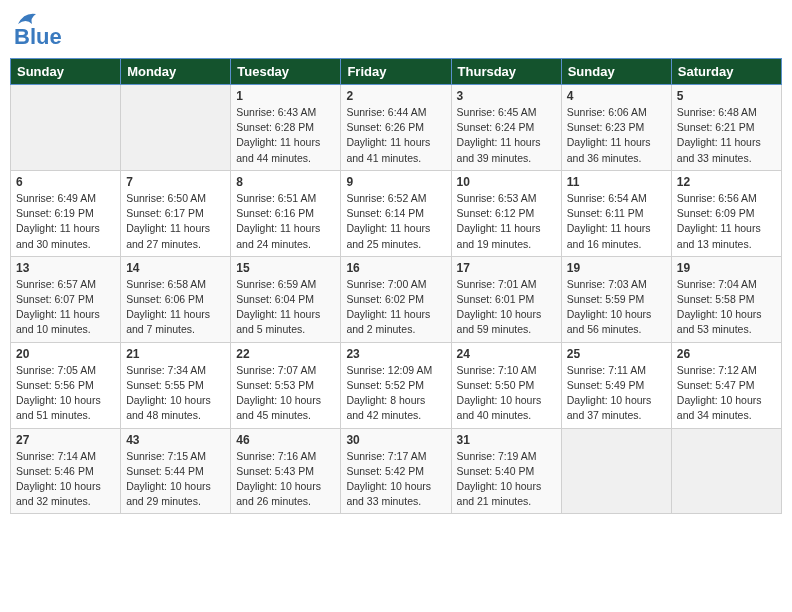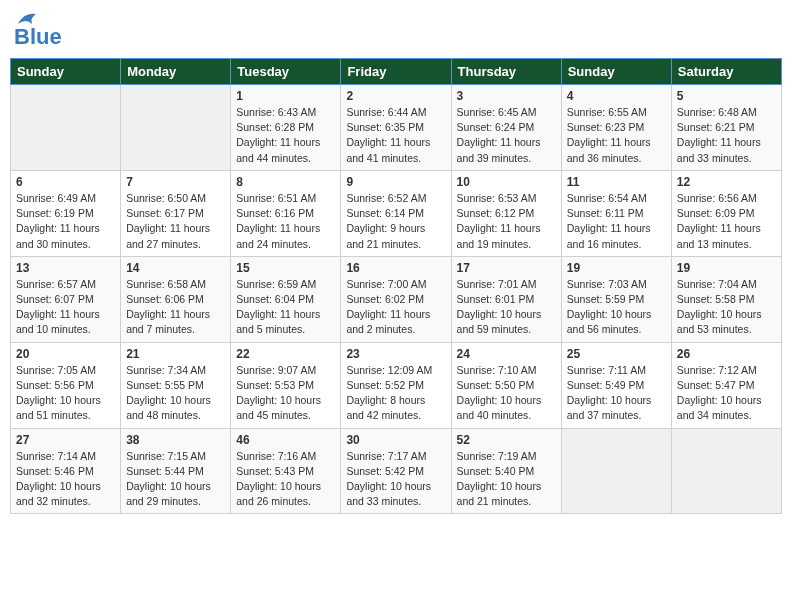--- a/index.html
+++ b/index.html
@@ -115,36 +115,36 @@
         <div class="day-info">
           <span>Sunrise: 6:43 AM</span><br>
           <span>Sunset: 6:28 PM</span><br>
           <span>Daylight: 11 hours and 44 minutes.</span>
         </div>
       </td>
         <td>
         <span class="day-num">2</span>
         <div class="day-info">
           <span>Sunrise: 6:44 AM</span><br>
-          <span>Sunset: 6:35 PM</span><br>
+          <span>Sunset: 6:26 PM</span><br>
           <span>Daylight: 11 hours and 41 minutes.</span>
         </div>
       </td>
         <td>
         <span class="day-num">3</span>
         <div class="day-info">
           <span>Sunrise: 6:45 AM</span><br>
           <span>Sunset: 6:24 PM</span><br>
           <span>Daylight: 11 hours and 39 minutes.</span>
         </div>
       </td>
         <td>
         <span class="day-num">4</span>
         <div class="day-info">
-          <span>Sunrise: 6:55 AM</span><br>
+          <span>Sunrise: 6:06 AM</span><br>
           <span>Sunset: 6:23 PM</span><br>
           <span>Daylight: 11 hours and 36 minutes.</span>
         </div>
       </td>
         <td>
         <span class="day-num">5</span>
         <div class="day-info">
           <span>Sunrise: 6:48 AM</span><br>
           <span>Sunset: 6:21 PM</span><br>
           <span>Daylight: 11 hours and 33 minutes.</span>
@@ -174,21 +174,21 @@
           <span>Sunrise: 6:51 AM</span><br>
           <span>Sunset: 6:16 PM</span><br>
           <span>Daylight: 11 hours and 24 minutes.</span>
         </div>
       </td>
         <td>
         <span class="day-num">9</span>
         <div class="day-info">
           <span>Sunrise: 6:52 AM</span><br>
           <span>Sunset: 6:14 PM</span><br>
-          <span>Daylight: 9 hours and 21 minutes.</span>
+          <span>Daylight: 11 hours and 25 minutes.</span>
         </div>
       </td>
         <td>
         <span class="day-num">10</span>
         <div class="day-info">
           <span>Sunrise: 6:53 AM</span><br>
           <span>Sunset: 6:12 PM</span><br>
           <span>Daylight: 11 hours and 19 minutes.</span>
         </div>
       </td>
@@ -280,21 +280,21 @@
         <span class="day-num">21</span>
         <div class="day-info">
           <span>Sunrise: 7:34 AM</span><br>
           <span>Sunset: 5:55 PM</span><br>
           <span>Daylight: 10 hours and 48 minutes.</span>
         </div>
       </td>
         <td>
         <span class="day-num">22</span>
         <div class="day-info">
-          <span>Sunrise: 9:07 AM</span><br>
+          <span>Sunrise: 7:07 AM</span><br>
           <span>Sunset: 5:53 PM</span><br>
           <span>Daylight: 10 hours and 45 minutes.</span>
         </div>
       </td>
         <td>
         <span class="day-num">23</span>
         <div class="day-info">
           <span>Sunrise: 12:09 AM</span><br>
           <span>Sunset: 5:52 PM</span><br>
           <span>Daylight: 8 hours and 42 minutes.</span>
@@ -328,21 +328,21 @@
       <tr>
         <td>
         <span class="day-num">27</span>
         <div class="day-info">
           <span>Sunrise: 7:14 AM</span><br>
           <span>Sunset: 5:46 PM</span><br>
           <span>Daylight: 10 hours and 32 minutes.</span>
         </div>
       </td>
         <td>
-        <span class="day-num">38</span>
+        <span class="day-num">43</span>
         <div class="day-info">
           <span>Sunrise: 7:15 AM</span><br>
           <span>Sunset: 5:44 PM</span><br>
           <span>Daylight: 10 hours and 29 minutes.</span>
         </div>
       </td>
         <td>
         <span class="day-num">46</span>
         <div class="day-info">
           <span>Sunrise: 7:16 AM</span><br>
@@ -352,21 +352,21 @@
       </td>
         <td>
         <span class="day-num">30</span>
         <div class="day-info">
           <span>Sunrise: 7:17 AM</span><br>
           <span>Sunset: 5:42 PM</span><br>
           <span>Daylight: 10 hours and 33 minutes.</span>
         </div>
       </td>
         <td>
-        <span class="day-num">52</span>
+        <span class="day-num">31</span>
         <div class="day-info">
           <span>Sunrise: 7:19 AM</span><br>
           <span>Sunset: 5:40 PM</span><br>
           <span>Daylight: 10 hours and 21 minutes.</span>
         </div>
       </td>
         <td class="empty-cell"></td>
         <td class="empty-cell"></td>
       </tr>
     </tbody>

